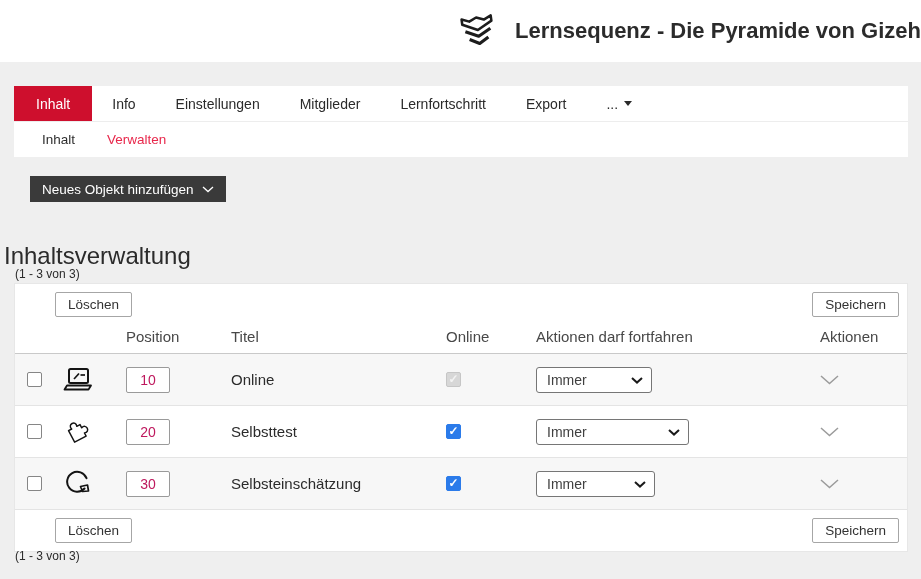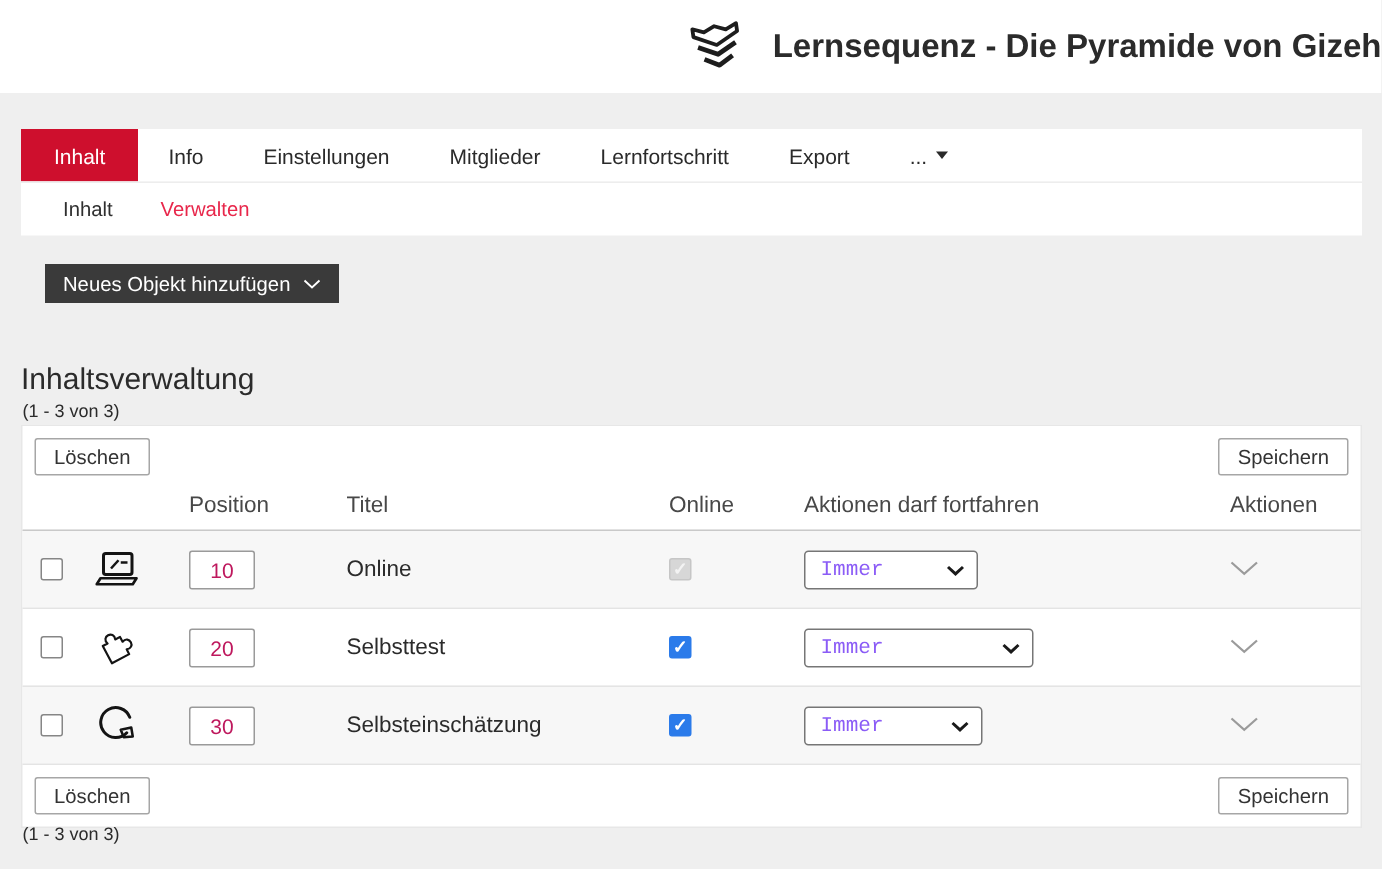--- a/index.html
+++ b/index.html
@@ -51,39 +51,39 @@
   .add-btn {
     position: absolute; left: 30px; top: 176px; height: 26px;
     background: #3a3a3a; color: #fff; border: none;
     font-family: inherit; font-size: 13.5px;
     display: flex; align-items: center; padding: 0 12px; cursor: pointer;
   }
   .add-btn svg { margin-left: 8px; }
 
   
   .section-heading {
-    position: absolute; left: 14px; top: 242px;
-    font-size: 20px; font-weight: 400; color: #2b2b2b;
+    position: absolute; left: 4px; top: 242px;
+    font-size: 24px; font-weight: 400; color: #2b2b2b;
   }
   .range-top { position: absolute; left: 15px; top: 267px; font-size: 12px; color: #2b2b2b; }
   .range-bottom { position: absolute; left: 15px; top: 549px; font-size: 12px; color: #2b2b2b; }
 
   
   .panel {
     position: absolute; left: 14px; right: 13px; top: 283px;
     background: #fff; border: 1px solid #e7e7e7;
   }
   .panel-toolbar {
     display: flex; justify-content: space-between; align-items: center;
     padding: 8px 8px;
   }
   .btn {
     background: #fff; border: 1px solid #a6a6a6; border-radius: 2px;
     font-family: inherit; font-size: 13.5px; color: #333;
-    height: 25px; padding: 0 12px; cursor: pointer;
+    height: 25px; padding: 0 12px; cursor: pointer; margin-left: 32px;
   }
   .grid-row {
     display: grid;
     grid-template-columns: 40px 46px 120px 216px 90px 270px 1fr;
     align-items: center;
   }
   .thead { height: 28px; padding-bottom: 6px; }
   .th { font-size: 15px; color: #484848; }
   .th.pos { padding-left: 25px; }
   .th.titel { padding-left: 10px; }
@@ -122,21 +122,21 @@
   input.cb:disabled::after { color: #f3f3f3; }
 
   
   .sel {
     position: relative; display: inline-block; height: 26px;
     border: 1px solid #767676; border-radius: 3px; background: #fff;
   }
   .sel select {
     appearance: none; -webkit-appearance: none;
     width: 100%; height: 24px; border: none; background: transparent;
-    font-family: Liberation Mono, monospace; font-size: 14px; color: #8b5cf6; padding: 0 28px 0 10px;
+    font-family: Liberation Sans, sans-serif; font-size: 14px; color: #404040; padding: 0 28px 0 10px;
     cursor: pointer;
   }
   .sel > svg { position: absolute; right: 8px; top: 9px; pointer-events: none; }
   .sel-0 { width: 116px; }
   .sel-1 { width: 153px; }
   .sel-2 { width: 119px; }
 
   .action-chevron { cursor: pointer; display: inline-block; line-height: 0; }
 
   .panel-toolbar.bottom { border-top: 1px solid #e4e4e4; }

